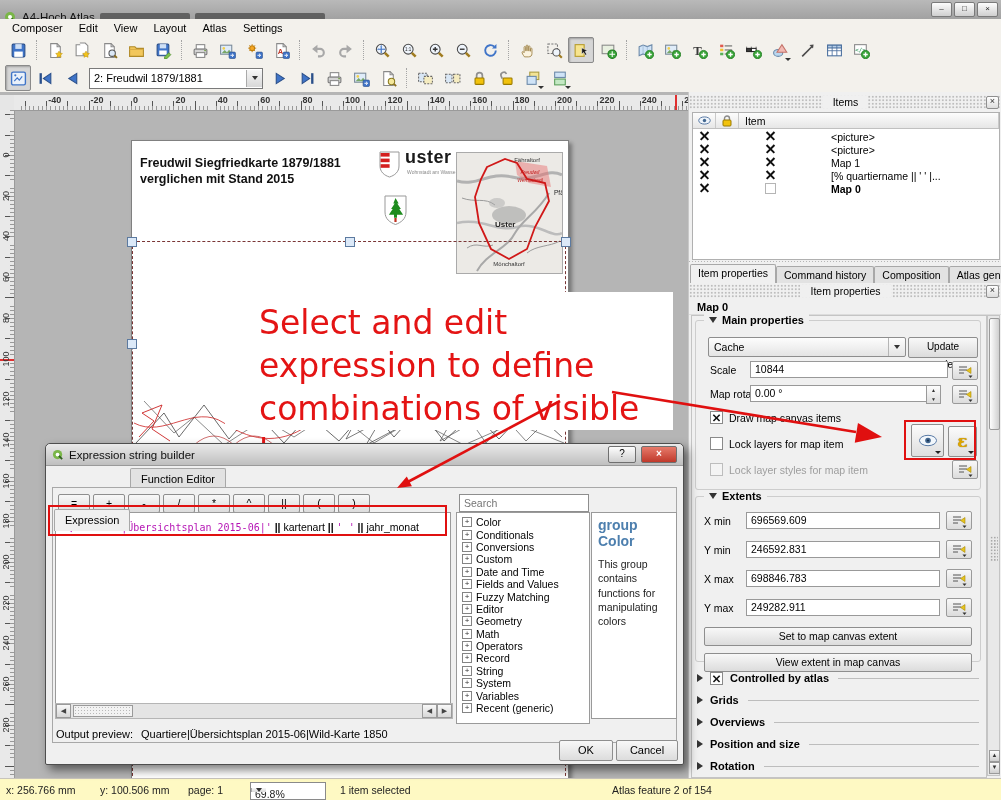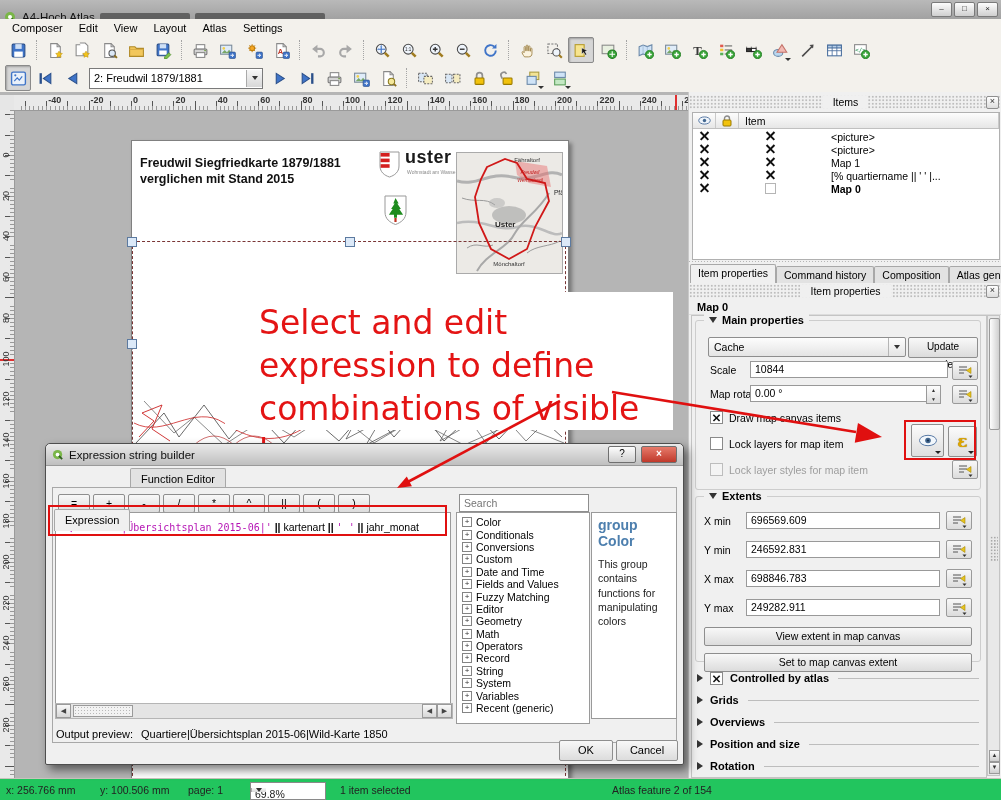--- a/index.html
+++ b/index.html
@@ -146,21 +146,21 @@
   .prow{display:flex;align-items:center;margin:0 8px 10px 8px;gap:6px;}
   .prow .plab{width:36px;flex:0 0 auto;}
   .prow .pinput{flex:1;}
   .bigbtn{margin:0 8px 7px 8px;height:17px;background:linear-gradient(#f8f8f8,#dcdcdc);border:1px solid #8e8e8e;border-radius:2px;text-align:center;line-height:16px;font-size:10.5px;}
   #collapsed{position:absolute;left:8px;top:578px;width:282px;}
   .crow{display:flex;align-items:center;gap:7px;height:16px;margin-bottom:6px;}
   .clab{font-weight:bold;font-size:11px;white-space:nowrap;}
   .cline{flex:1;border-top:1px solid #bdbdbd;margin-left:2px;}
 
   
-  #statusbar{position:absolute;left:0;right:0;top:778px;height:22px;background:#22c55e;border-top:1px solid #c8c4bc;}
+  #statusbar{position:absolute;left:0;right:0;top:778px;height:22px;background:#fef9c3;border-top:1px solid #c8c4bc;}
   #statusbar span{position:absolute;top:5px;font-size:10.5px;color:#222;white-space:nowrap;}
   #sb-x{left:6px;} #sb-y{left:100px;} #sb-page{left:188px;}
   #zoom-combo{position:absolute;left:250px;top:3px;width:74px;height:16px;background:#fff;border:1px solid #8a8a8a;display:flex;align-items:center;}
   #zoom-combo .ctext{flex:1;padding-left:4px;font-size:10.5px;}
   #zoom-combo .cdd{width:14px;align-self:stretch;border-left:1px solid #aaa;background:linear-gradient(#f6f6f6,#d8d8d8);display:flex;align-items:center;justify-content:center;}
   #zoom-combo .cdd::after{content:'';border-left:3.5px solid transparent;border-right:3.5px solid transparent;border-top:4px solid #333;}
   #sb-sel{left:340px;} #sb-atlas{left:612px;}
 
   #overlay{position:absolute;left:0;top:0;z-index:60;pointer-events:none;}
 </style>
@@ -941,22 +941,22 @@
             <div class="pinput">249282.911</div>
             <div class="ddbtn">
               <svg width="18" height="14" viewBox="0 0 18 14">
                 <path d="M3 3h8M3 6h8M3 9h5" stroke="#555" fill="none"></path>
                 <path d="M15 3.5l-4.5 3L15 9.5z" fill="#e6c41c" stroke="#a8880a" stroke-width=".6"></path>
                 <path d="M12.5 11.5h4l-2 2.4z" fill="#333"></path>
               </svg>
             </div>
           </div>
         </div>
+      <div class="bigbtn">Set to map canvas extent</div>
       <div class="bigbtn">View extent in map canvas</div>
-      <div class="bigbtn">Set to map canvas extent</div>
     </div>
 
     <div id="collapsed">
         <div class="crow">
           <span class="tri-r"></span>
           <span class="cb">
             <span class="xm small"></span>
           </span>
           <span class="clab">Controlled by atlas</span>
           <span class="cline"></span>

